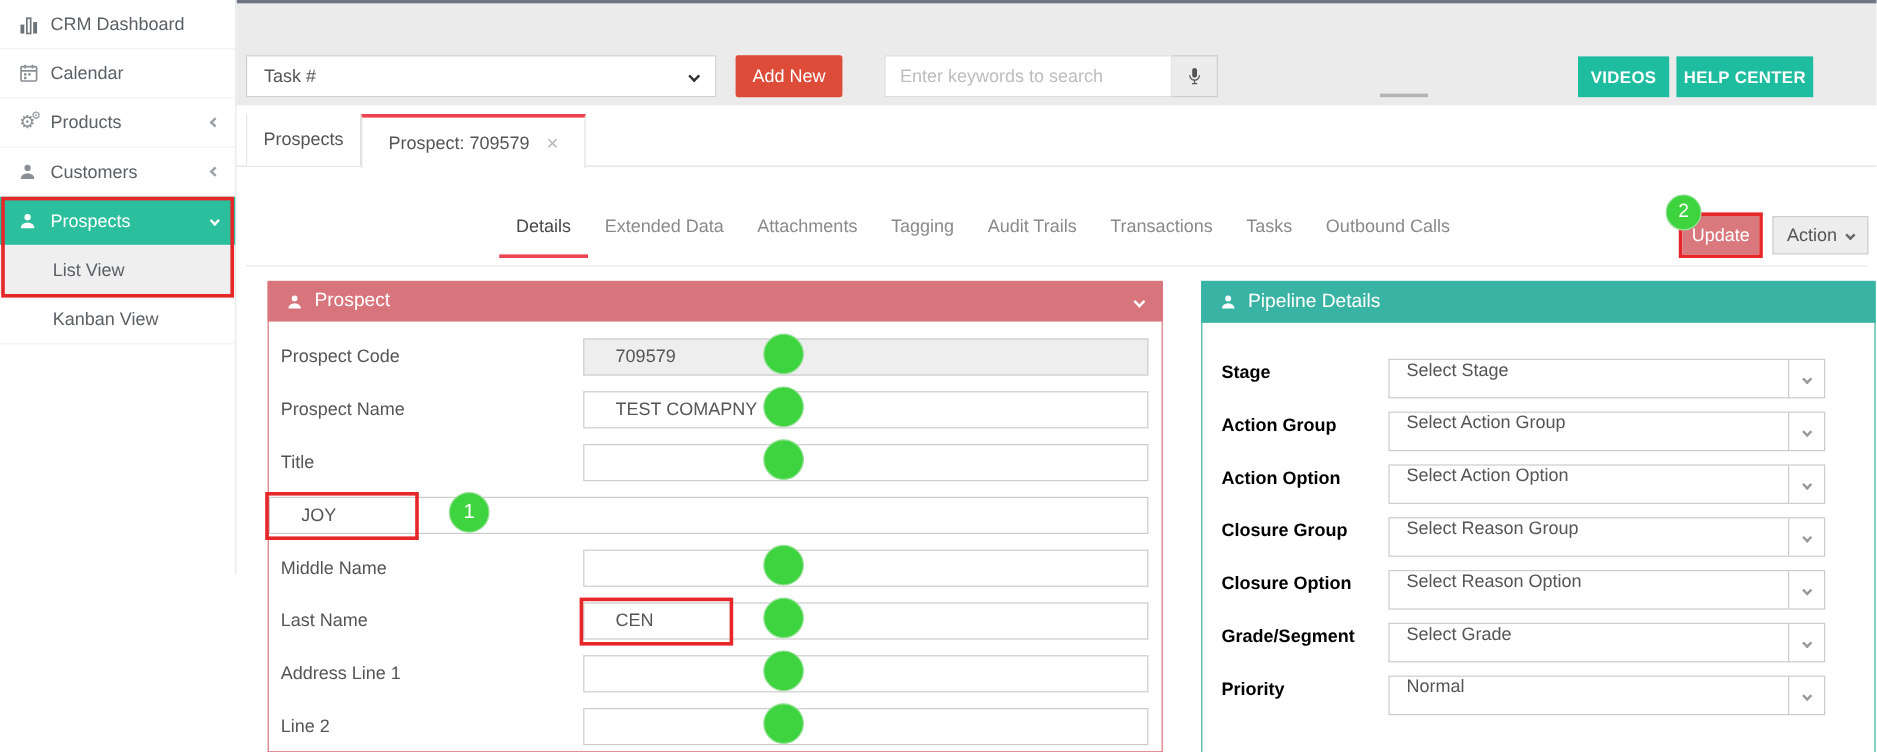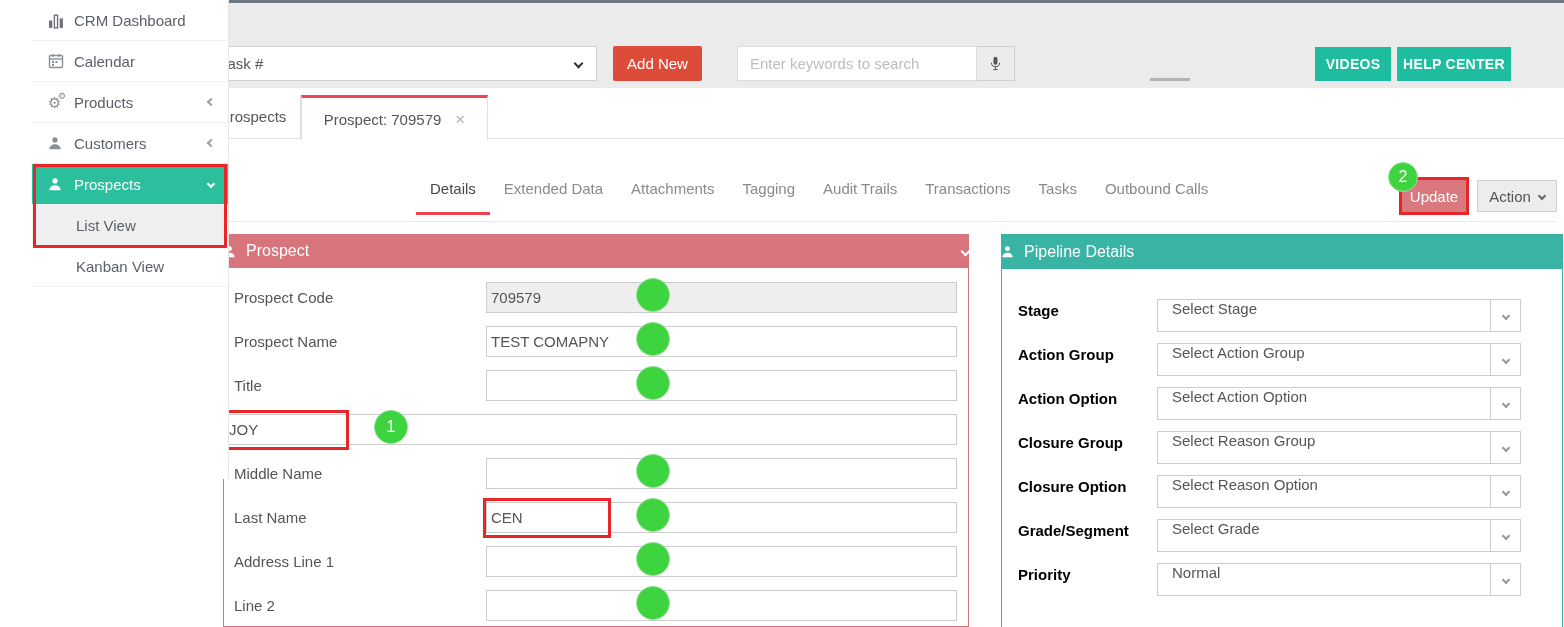--- a/index.html
+++ b/index.html
@@ -5,21 +5,21 @@
   * { margin:0; padding:0; box-sizing:border-box; }
   body { font-family:"Liberation Sans","DejaVu Sans",sans-serif; background:#fff; }
   .page { position:relative; width:1564px; height:627px; overflow:hidden; background:#fff; }
 
   
   .chev { display:inline-block; width:7px; height:7px; border-right:2px solid currentColor; border-bottom:2px solid currentColor; }
   .chev.down  { transform:rotate(45deg); }
   .chev.left  { transform:rotate(135deg); }
 
   
-  .sidebar { position:absolute; left:0; top:0; width:197px; height:479px; background:#fff; border-right:1px solid #e7e7e7; z-index:3;margin-left:32px; }
+  .sidebar { position:absolute; left:0; top:0; width:197px; height:479px; background:#fff; border-right:1px solid #e7e7e7; z-index:3; }
   .side-item { display:flex; align-items:center; height:41px; padding:0 14px 0 16px; border-bottom:1px solid #f2f2f2; color:#5b6067; font-size:15px; cursor:pointer; }
   .side-item .ico { width:26px; color:#8a8f95; display:flex; align-items:center; }
   .side-item .lbl { flex:1; }
   .side-item .chev { color:#9aa0a6; width:6px; height:6px; }
   .side-item.active { background:#2cbf9e; color:#fff; }
   .side-item.active .ico, .side-item.active .chev { color:#fff; }
   .side-item.sub { padding-left:44px; }
   .side-item.sub.selected { background:#efefef; }
   .gear-pair { font-size:15px; line-height:1; position:relative; }
   .gear-pair small { font-size:9px; position:absolute; left:10px; top:-3px; }
@@ -55,31 +55,31 @@
   .badge { position:absolute; width:30px; height:30px; border-radius:50%; background:#3ed43f; border:1px solid #9ae09a; color:#fff; font-size:16px; display:flex; align-items:center; justify-content:center; z-index:6; }
   .badge-2 { left:1191px; top:74px; }
   .update-wrap { position:absolute; left:1202px; top:89px; border:3px solid #e7262a; z-index:4; }
   .btn-update { width:64px; height:32px; background:#d9797e; color:#fff; border:none; font-size:15px; font-family:inherit; cursor:pointer; display:block; }
   .btn-action { position:absolute; left:1280px; top:92px; width:80px; height:32px; background:#ededed; border:1px solid #cfcfcf; color:#555; font-size:15px; font-family:inherit; cursor:pointer; display:flex; align-items:center; justify-content:center; gap:8px; }
   .btn-action .chev { width:6px; height:6px; color:#666; }
   .content-hr { position:absolute; left:8px; top:133px; width:1351px; height:1px; background:#e8e8e8; }
 
   
   .panel { position:absolute; top:147px; background:#fff; }
-  .panel-header { display:flex; align-items:center; color:#fff; font-size:16px; padding:0 0; gap:10px; }
+  .panel-header { display:flex; align-items:center; color:#fff; font-size:16px; padding:0 16px; gap:10px; }
   .panel-header .ico { display:flex; align-items:center; }
   .panel-header .spacer { flex:1; }
 
   .prospect-panel { left:26px; width:746px; height:392px; border:1px solid #d8757c; border-top:none; }
   .prospect-panel .panel-header { background:#d8757c; height:34px; margin:-1px -1px 0 -1px;  }
   .prospect-body { padding-top:14px; }
   .p-row { display:flex; height:44px; align-items:flex-start; }
   .p-label { width:262px; padding-left:10px; font-size:15px; color:#555; line-height:31px; }
   .p-input-wrap { flex:1; position:relative; margin-right:11px; }
-  .p-input { width:100%; height:31px; border:1px solid #ccc; padding:0 4px; font-size:15px; color:#555; font-family:inherit; background:#fff; }
+  .p-input { width:100%; height:31px; border:1px solid #ccc; padding:0 26px; font-size:15px; color:#555; font-family:inherit; background:#fff; }
   .p-input.readonly { background:#eee; }
   .ann-box { position:absolute; left:-3px; top:-4px; width:128px; height:40px; border:3px solid #e7262a; pointer-events:none; }
   .step-badge { position:absolute; left:150px; top:-4px; width:34px; height:34px; border-radius:50%; background:#3ed43f; border:1px solid #9ae09a; color:#fff; font-size:17px; display:flex; align-items:center; justify-content:center; }
 
   .pipeline-panel { left:804px; width:562px; height:479px; border:1px solid #39b3a3; border-top:none; }
   .pipeline-panel .panel-header { background:#39b3a3; height:35px; margin:-1px -1px 0 -1px; }
   .pipeline-body { padding-top:30px; }
   .pl-row { display:flex; height:44px; align-items:flex-start; }
   .pl-label { width:155px; padding-left:16px; font-size:15px; color:#000000; line-height:24px;font-weight:bold; }
   .pl-select { width:364px; height:33px; border:1px solid #ccc; display:flex; align-items:flex-start; cursor:pointer; background:#fff; }

